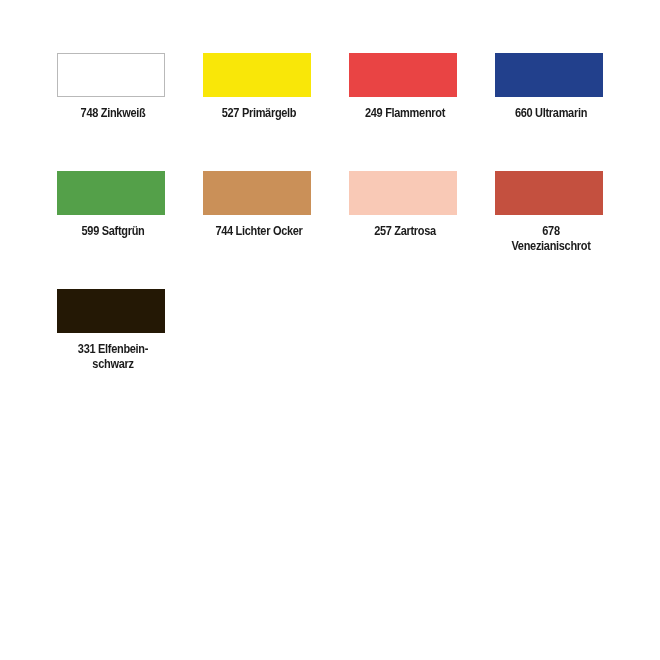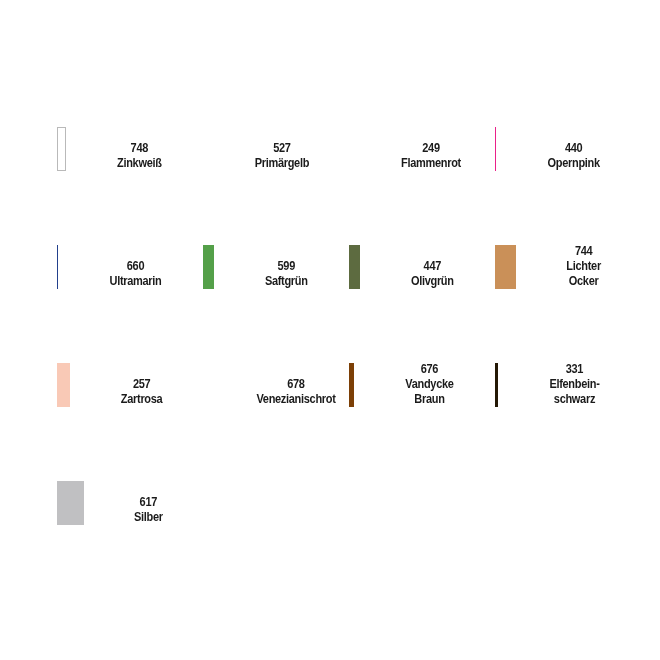--- a/index.html
+++ b/index.html
@@ -23,23 +23,22 @@
   .swatch-grid {
     display: grid;
     grid-template-columns: repeat(4, 146px);
     grid-auto-rows: 118px;
     justify-content: start;
     margin-left: 57px;
   }
   .swatch-cell {
     width: 108px;
     display: flex;
-    flex-direction: row;
-    align-items: flex-end;
-    gap: 48px;
+    flex-direction: column;
+    align-items: flex-start;
   }
   .swatch-chip {
     width: 108px;
     height: 44px;
     box-sizing: border-box;
     display: block;
   }
   .swatch-chip.bordered {
     border: 1px solid #b9b9b9;
   }
@@ -69,54 +68,38 @@
       </div>
       <div class="swatch-cell">
         <div class="swatch-chip" style="background-color: rgb(249, 231, 8);"></div>
         <div class="swatch-label">527 Primärgelb</div>
       </div>
       <div class="swatch-cell">
         <div class="swatch-chip" style="background-color: rgb(233, 68, 68);"></div>
         <div class="swatch-label">249 Flammenrot</div>
       </div>
       <div class="swatch-cell">
-        <div class="swatch-chip" style="background-color: rgb(234, 32, 137);"></div>
-        <div class="swatch-label">440 Opernpink</div>
-      </div>
-      <div class="swatch-cell">
         <div class="swatch-chip" style="background-color: rgb(34, 64, 140);"></div>
         <div class="swatch-label">660 Ultramarin</div>
       </div>
       <div class="swatch-cell">
         <div class="swatch-chip" style="background-color: rgb(84, 160, 73);"></div>
         <div class="swatch-label">599 Saftgrün</div>
-      </div>
-      <div class="swatch-cell">
-        <div class="swatch-chip" style="background-color: rgb(93, 107, 64);"></div>
-        <div class="swatch-label">447 Olivgrün</div>
       </div>
       <div class="swatch-cell">
         <div class="swatch-chip" style="background-color: rgb(202, 144, 88);"></div>
         <div class="swatch-label">744 Lichter Ocker</div>
       </div>
       <div class="swatch-cell">
         <div class="swatch-chip" style="background-color: rgb(249, 201, 182);"></div>
         <div class="swatch-label">257 Zartrosa</div>
       </div>
       <div class="swatch-cell">
         <div class="swatch-chip" style="background-color: rgb(196, 80, 63);"></div>
         <div class="swatch-label">678 Venezianischrot</div>
       </div>
       <div class="swatch-cell">
-        <div class="swatch-chip" style="background-color: rgb(124, 63, 6);"></div>
-        <div class="swatch-label">676 Vandycke Braun</div>
-      </div>
-      <div class="swatch-cell">
         <div class="swatch-chip" style="background-color: rgb(36, 24, 5);"></div>
         <div class="swatch-label">331 Elfenbein-
 schwarz</div>
-      </div>
-      <div class="swatch-cell">
-        <div class="swatch-chip" style="background-color: rgb(192, 192, 194);"></div>
-        <div class="swatch-label">617 Silber</div>
       </div>
     </div>
 </div>
 
 </body></html>

